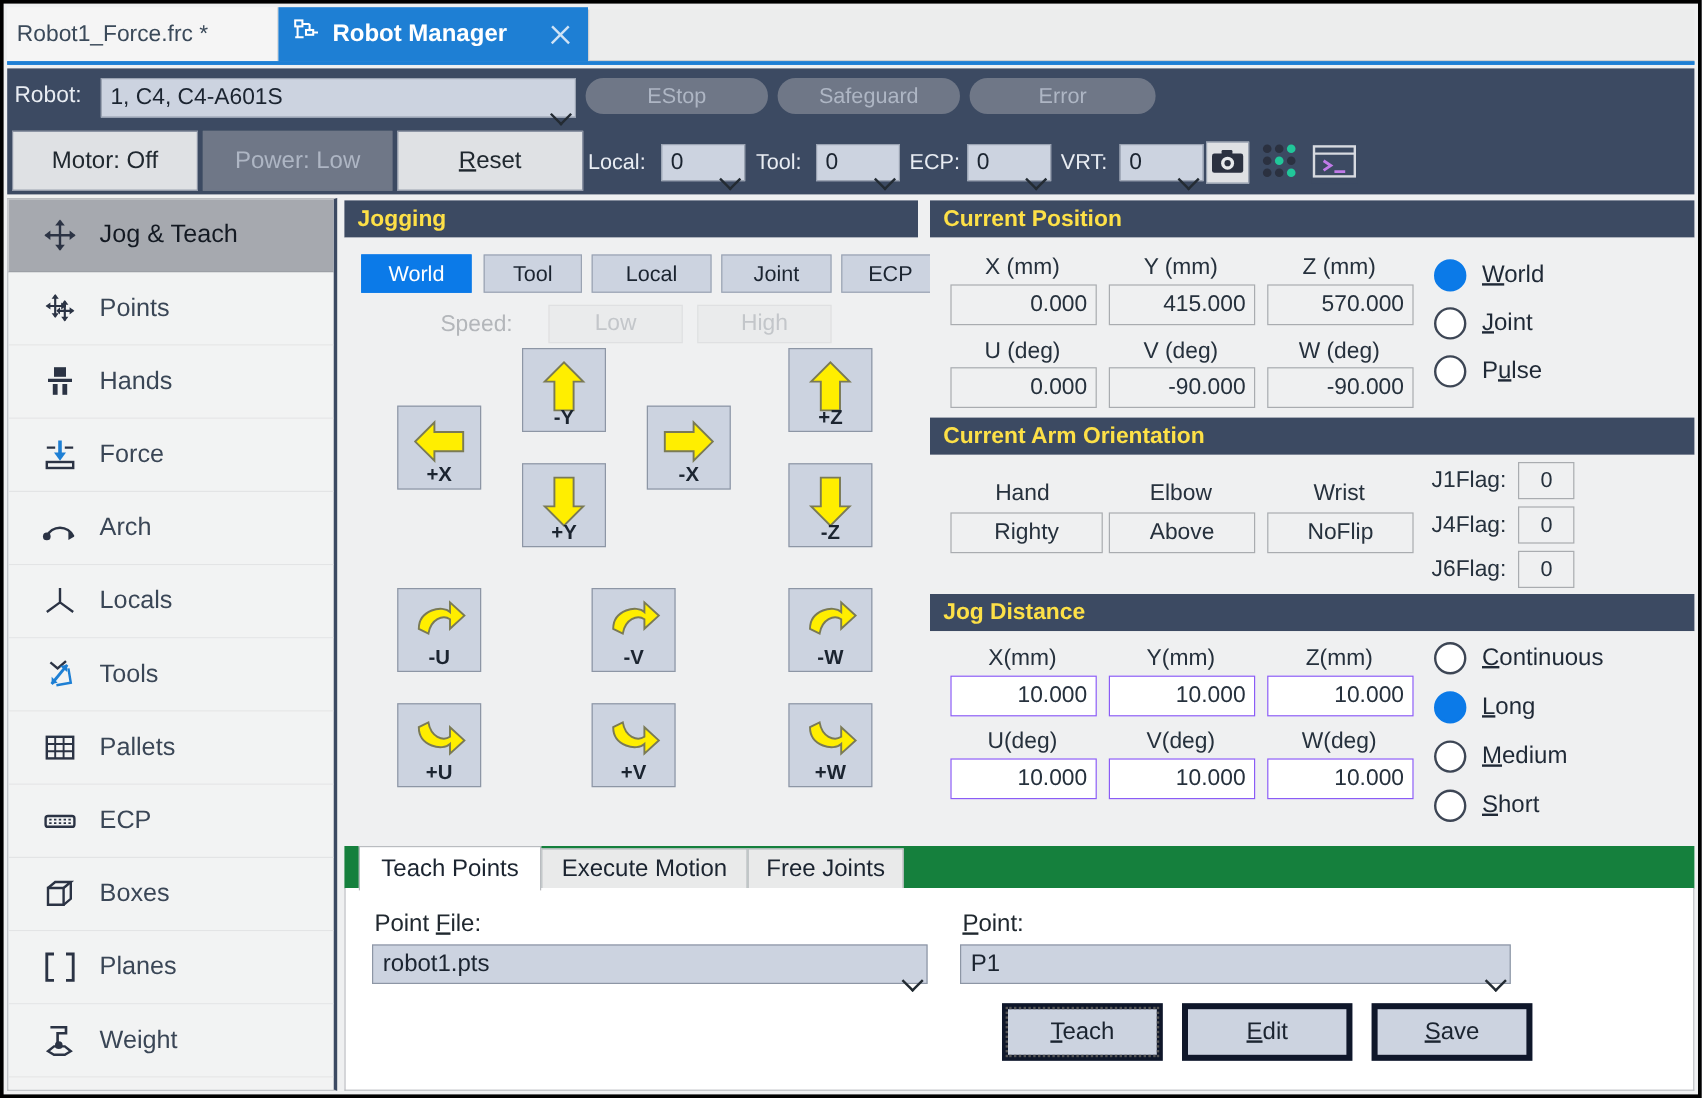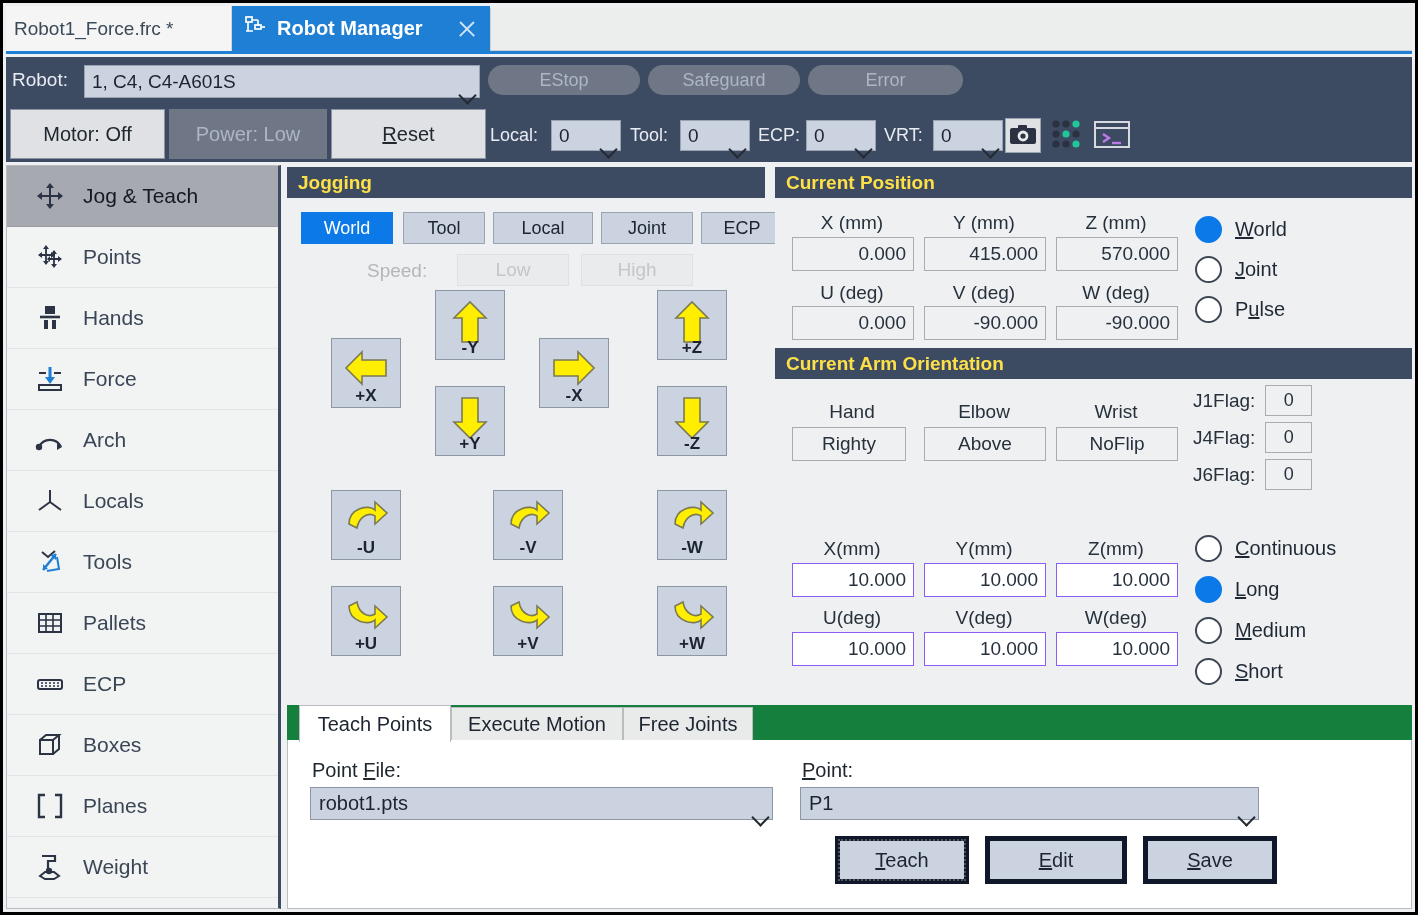--- a/index.html
+++ b/index.html
@@ -641,38 +641,41 @@
     </div>
   </div>
 
   <div class="panelhdr" id="ao-hdr">
     <span>Current Arm Orientation</span>
   </div>
   <div class="aobody">
     <span class="fieldlbl" style="left:12px;  top:22px; width:130px;">Hand</span>
     <span class="fieldlbl" style="left:144px; top:22px; width:130px;">Elbow</span>
     <span class="fieldlbl" style="left:276px; top:22px; width:130px;">Wrist</span>
-    <div class="roField" style="left:17px;  top:48px; width:114px; height:34px; justify-content:center; padding:16px;">Righty</div>
+    <div class="roField" style="left:17px;  top:48px; width:127px; height:34px; justify-content:center; padding:16px;">Righty</div>
     <div class="roField" style="left:149px; top:48px; width:122px; height:34px; justify-content:center; padding:0;">Above</div>
     <div class="roField" style="left:281px; top:48px; width:122px; height:34px; justify-content:center; padding:0;">NoFlip</div>
 
     <div class="flagrow" style="left:418px; top:6px;">
       <span>J1Flag:</span>
       <span class="flagbox">0</span>
     </div>
     <div class="flagrow" style="left:418px; top:43px;">
       <span>J4Flag:</span>
       <span class="flagbox">0</span>
     </div>
     <div class="flagrow" style="left:418px; top:80px;">
       <span>J6Flag:</span>
       <span class="flagbox">0</span>
     </div>
   </div>
 
+  <div class="panelhdr" id="jd-hdr">
+    <span>Jog Distance</span>
+  </div>
   <div class="jdbody">
     <span class="fieldlbl" style="left:12px;  top:12px; width:130px;">X(mm)</span>
     <span class="fieldlbl" style="left:144px; top:12px; width:130px;">Y(mm)</span>
     <span class="fieldlbl" style="left:276px; top:12px; width:130px;">Z(mm)</span>
     <div class="wField" style="left:17px;  top:37px; width:122px; height:34px;">10.000</div>
     <div class="wField" style="left:149px; top:37px; width:122px; height:34px;">10.000</div>
     <div class="wField" style="left:281px; top:37px; width:122px; height:34px;">10.000</div>
 
     <span class="fieldlbl" style="left:12px;  top:81px; width:130px;">U(deg)</span>
     <span class="fieldlbl" style="left:144px; top:81px; width:130px;">V(deg)</span>

